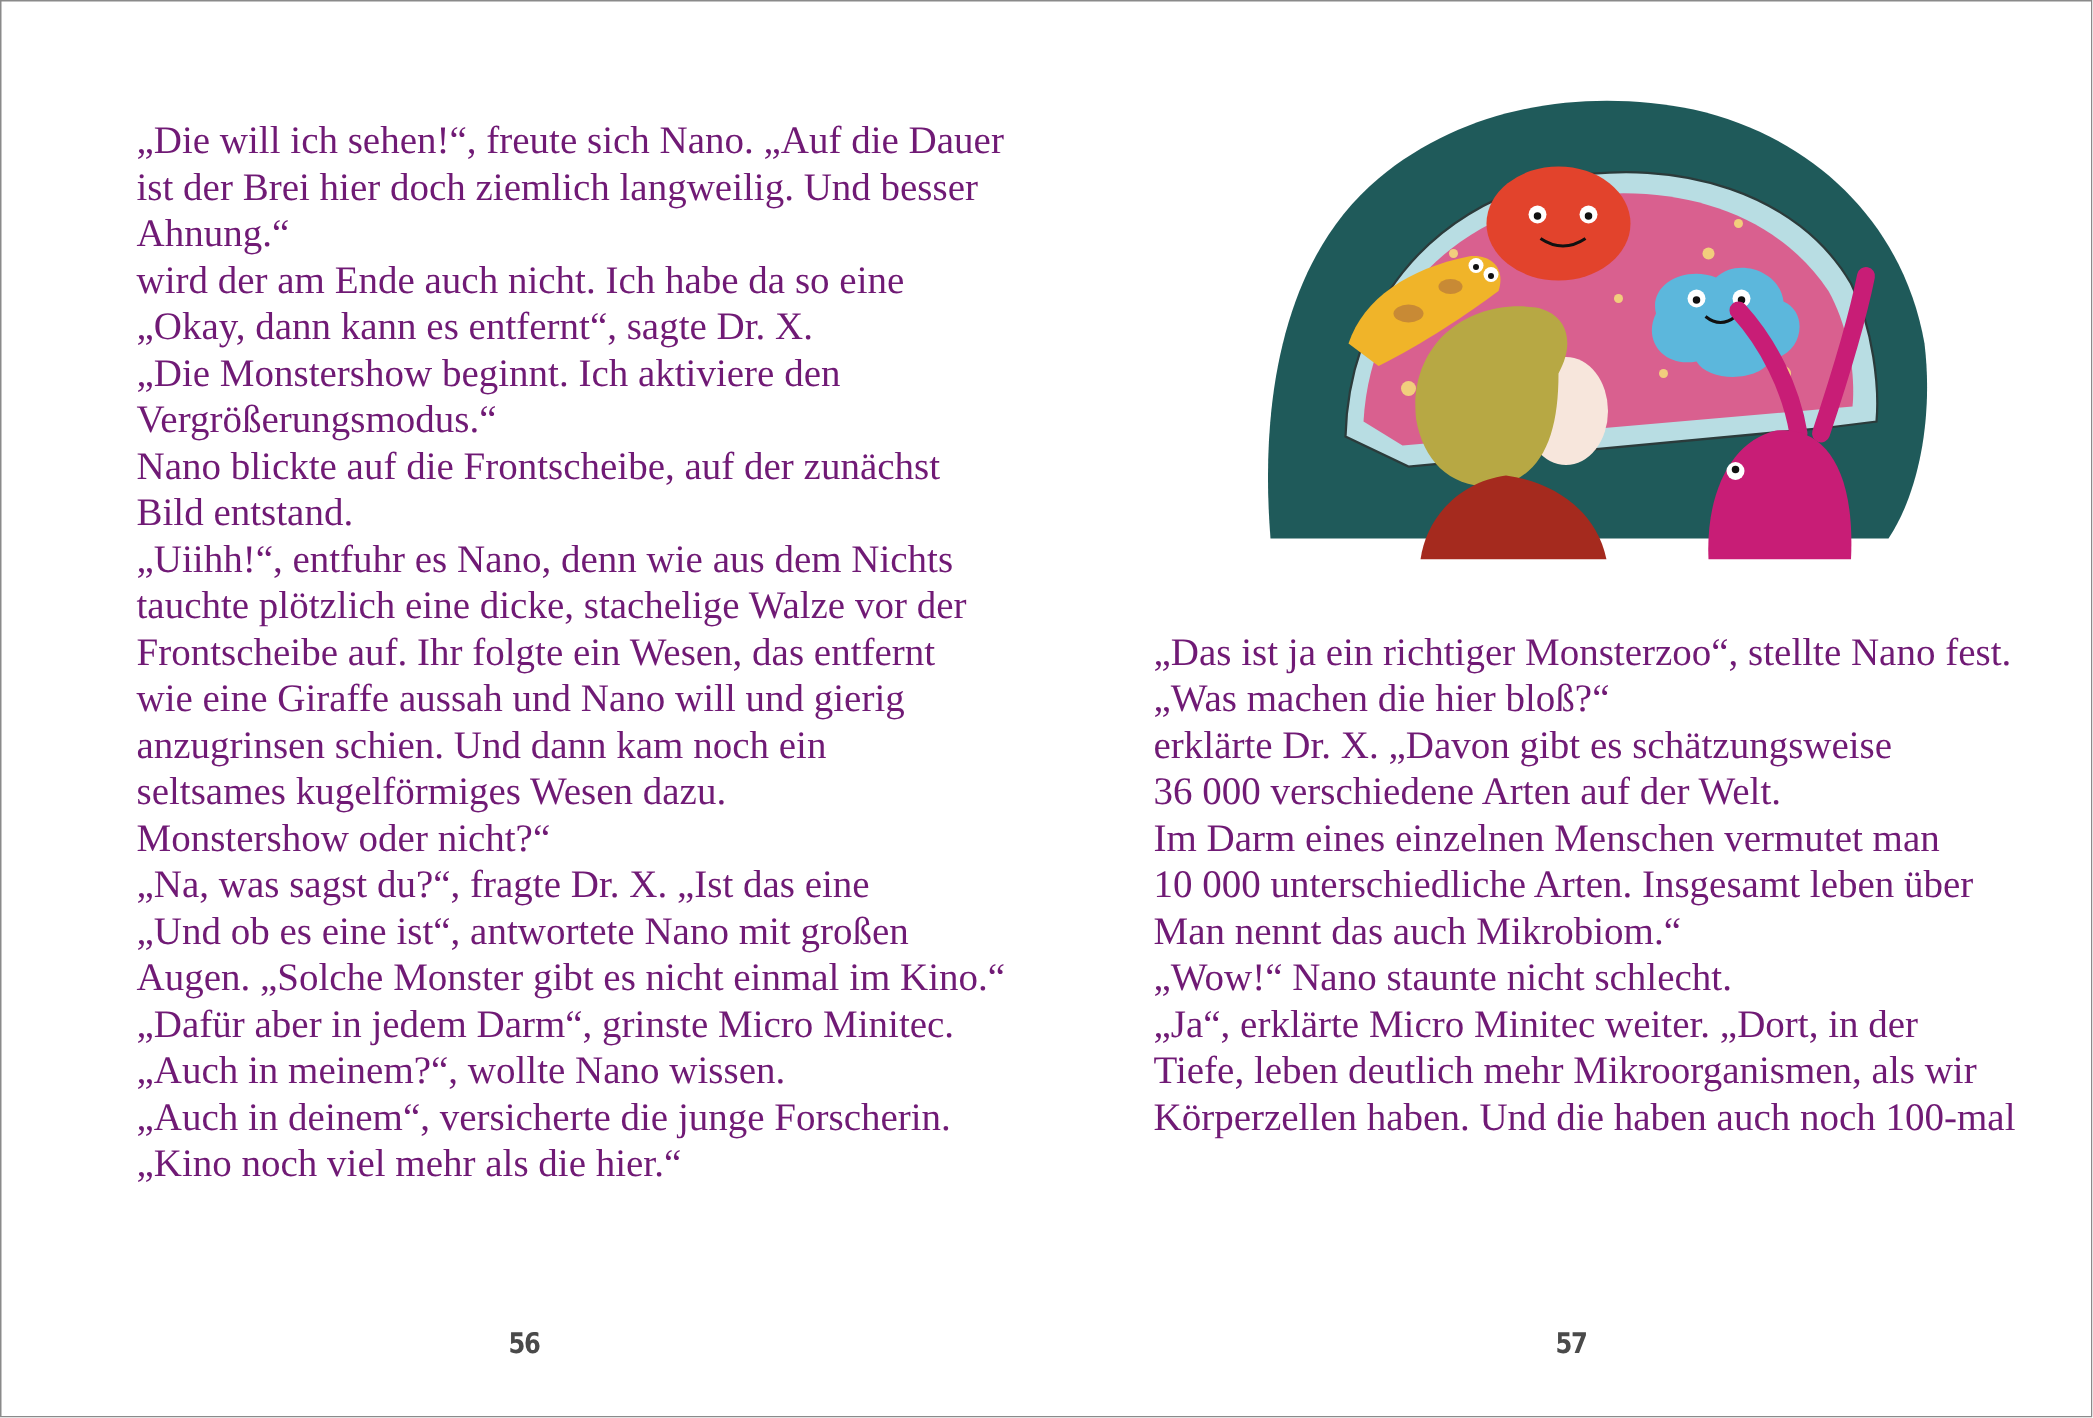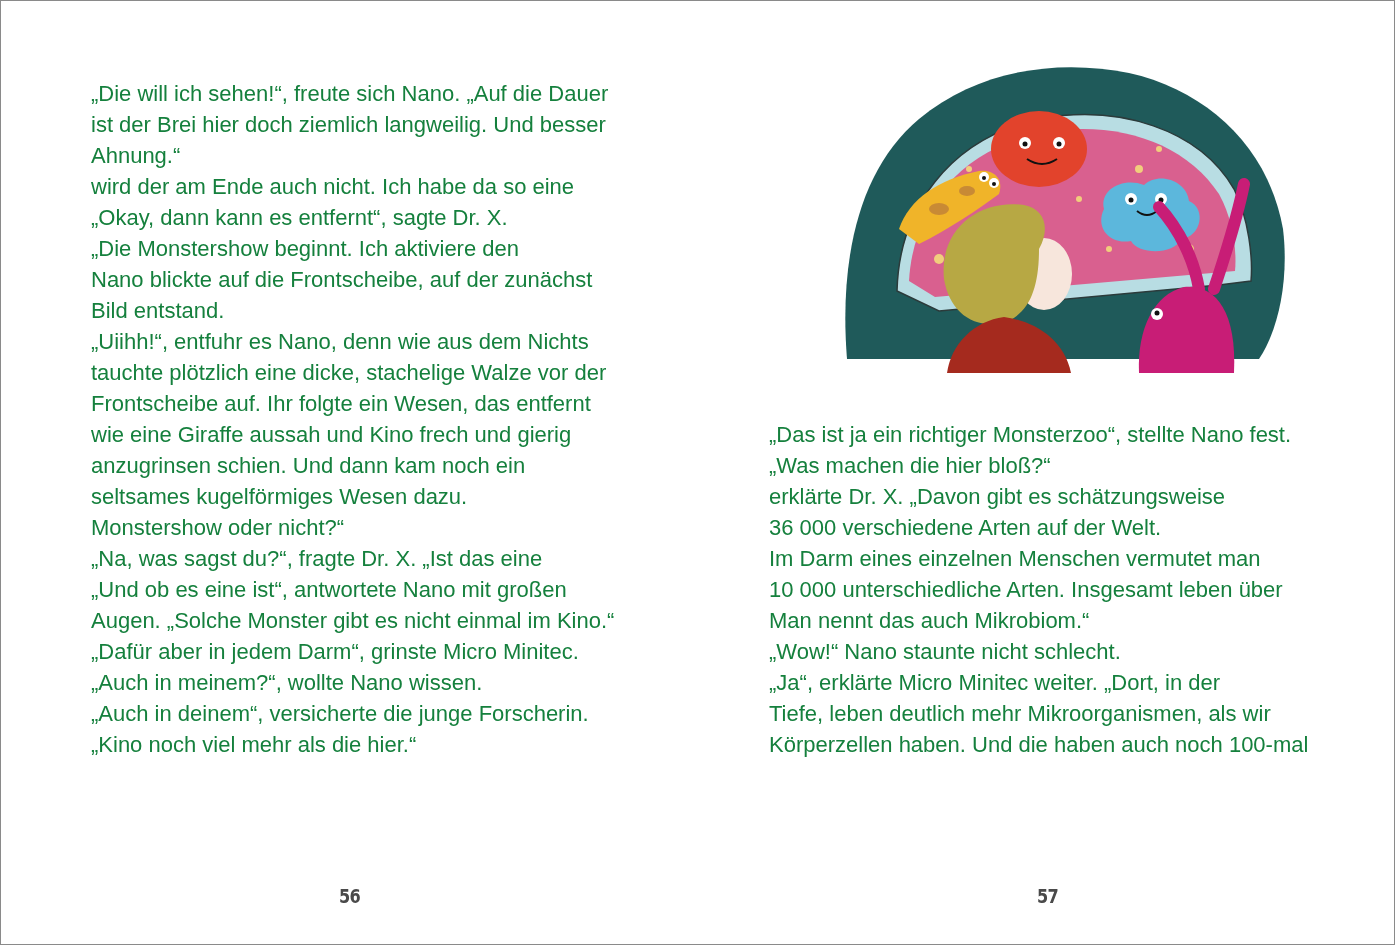--- a/index.html
+++ b/index.html
@@ -7,22 +7,22 @@
     width: 1395px; height: 945px; background: #ffffff;
     position: relative; overflow: hidden;
     font-family: "DejaVu Serif", "Liberation Serif", serif;
   }
   .spread {
     position: absolute; left: 0; top: 0; width: 1393px; height: 943px;
     border: 1px solid #8a8a8a; background: #fff;
   }
   .text-block {
     position: absolute;
-    font-family: Liberation Sans, sans-serif;
-    font-size: 22px; color: #15803d;
+    font-family: Liberation Serif, serif;
+    font-size: 26px; color: #701a75;
     line-height: 31px;
     white-space: nowrap;
   }
   .text-block .line { display: block; height: 31px; }
   #left-text { left: 90px; top: 77px; }
   #right-text { left: 768px; top: 418px; }
   .page-number {
     position: absolute; top: 884px;
     font-family: "DejaVu Sans", "Liberation Sans", sans-serif;
     font-weight: bold; font-size: 19px; color: #4a4a4a;
@@ -41,26 +41,27 @@
 
 <div class="spread">
 
   <div id="left-text" class="text-block">
     <span class="line">„Die will ich sehen!“, freute sich Nano. „Auf die Dauer</span>
     <span class="line">ist der Brei hier doch ziemlich langweilig. Und besser</span>
     <span class="line">Ahnung.“</span>
     <span class="line">wird der am Ende auch nicht. Ich habe da so eine</span>
     <span class="line">„Okay, dann kann es entfernt“, sagte Dr. X.</span>
     <span class="line">„Die Monstershow beginnt. Ich aktiviere den</span>
+    <span class="line">Vergrößerungsmodus.“</span>
     <span class="line">Nano blickte auf die Frontscheibe, auf der zunächst</span>
     <span class="line">Bild entstand.</span>
     <span class="line">„Uiihh!“, entfuhr es Nano, denn wie aus dem Nichts</span>
     <span class="line">tauchte plötzlich eine dicke, stachelige Walze vor der</span>
     <span class="line">Frontscheibe auf. Ihr folgte ein Wesen, das entfernt</span>
-    <span class="line">wie eine Giraffe aussah und Kino frech und gierig</span>
+    <span class="line">wie eine Giraffe aussah und Nano will und gierig</span>
     <span class="line">anzugrinsen schien. Und dann kam noch ein</span>
     <span class="line">seltsames kugelförmiges Wesen dazu.</span>
     <span class="line">Monstershow oder nicht?“</span>
     <span class="line">„Na, was sagst du?“, fragte Dr. X. „Ist das eine</span>
     <span class="line">„Und ob es eine ist“, antwortete Nano mit großen</span>
     <span class="line">Augen. „Solche Monster gibt es nicht einmal im Kino.“</span>
     <span class="line">„Dafür aber in jedem Darm“, grinste Micro Minitec.</span>
     <span class="line">„Auch in meinem?“, wollte Nano wissen.</span>
     <span class="line">„Auch in deinem“, versicherte die junge Forscherin.</span>
     <span class="line">„Kino noch viel mehr als die hier.“</span>

